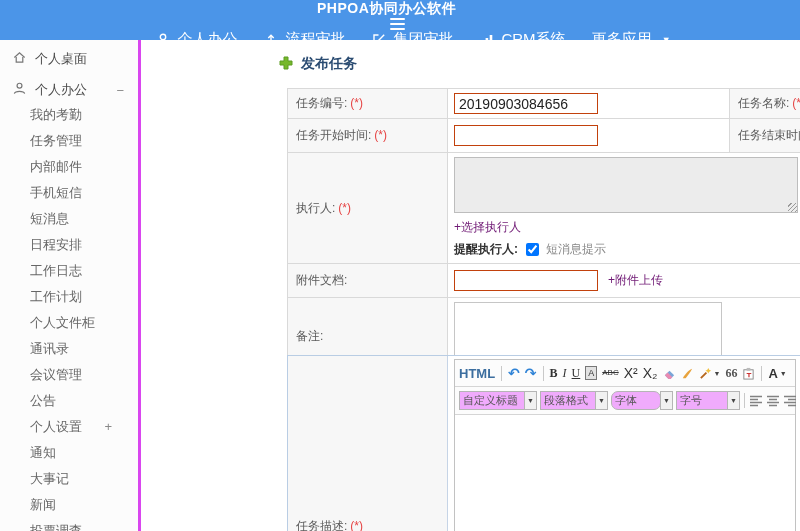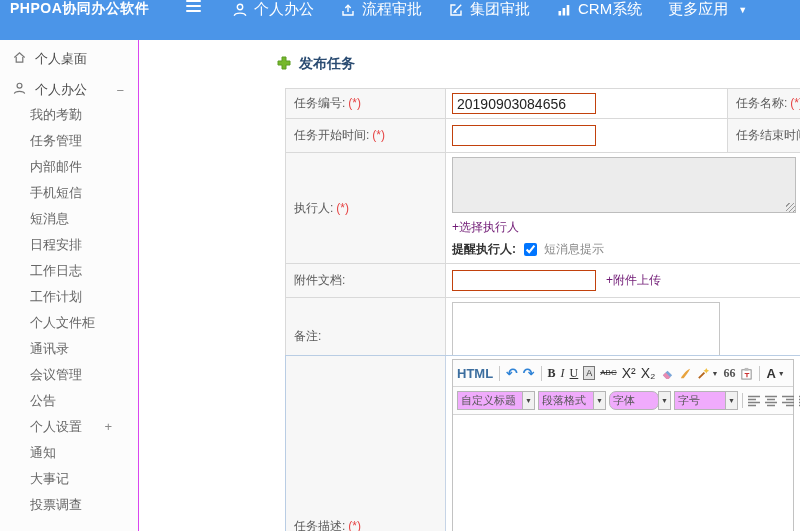--- a/index.html
+++ b/index.html
@@ -2,31 +2,31 @@
 <html><head>
 <meta charset="utf-8">
 <style>
   html,body{margin:0;padding:0;}
   body{
     width:800px;height:531px;overflow:hidden;background:#fff;
     font-family:"Liberation Sans","DejaVu Sans",sans-serif;
     -webkit-font-smoothing:antialiased;
   }
   
-  .topbar{height:40px;background:#4b95e8;display:flex;align-items:flex-start;color:#fff;}
+  .topbar{height:40px;background:#4b95e8;display:flex;align-items:center;color:#fff;flex-direction:column;}
   .brand{margin-left:10px;width:176px;font-size:14px;font-weight:bold;letter-spacing:.5px;}
   .hamburger{width:20px;cursor:pointer;display:flex;flex-direction:column;gap:3px;}
   .hamburger span{display:block;width:15px;height:2px;background:#fff;border-radius:1px;}
   .topnav{display:flex;margin-left:26px;gap:26px;align-items:center;}
   .topnav .nav-item{display:flex;align-items:center;gap:6px;font-size:15px;cursor:pointer;white-space:nowrap;}
   .topnav svg{display:block;}
   .nav-caret{font-size:9px;margin-left:4px;}
   
   .layout{display:flex;height:491px;}
-  .sidebar{width:138px;min-width:138px;background:#fcfcfc;border-right:1px solid #d946ef;overflow:hidden;font-size:13px;}
+  .sidebar{width:138px;min-width:138px;background:#fcfcfc;border-right:3px solid #d946ef;overflow:hidden;font-size:13px;}
   .side-parent{display:flex;align-items:center;padding:0 14px 0 12px;color:#4a4a4a;cursor:pointer;}
   .side-parent .lab{margin-left:8px;flex:1;}
   .side-parent .tog{color:#888;font-size:13px;}
   .sp1{height:38px;}
   .sp2{height:24px;}
   .side-sub{height:26px;line-height:26px;padding-left:30px;color:#666;cursor:pointer;display:flex;align-items:flex-end;}
   .side-sub .tog{margin-left:auto;margin-right:26px;color:#888;}
   
   .main{position:relative;flex:1;background:#fff;overflow:hidden;}
   .page-title{position:absolute;left:138px;top:15px;display:flex;align-items:center;gap:8px;
@@ -200,20 +200,23 @@
       <span>个人设置</span>
       <span class="tog">+</span>
     </div>
     <div class="side-sub">
         <span>通知</span>
       </div>
     <div class="side-sub">
         <span>大事记</span>
       </div>
     <div class="side-sub">
+        <span>新闻</span>
+      </div>
+    <div class="side-sub">
         <span>投票调查</span>
       </div>
   </div>
 
   <div class="main">
     <div class="page-title">
       <span>
         <svg width="14" height="14" viewBox="0 0 14 14">
           <path d="M5 1h4v4h4v4H9v4H5V9H1V5h4z" fill="#76b82a" stroke="#5d9c23" stroke-width="1"></path>
         </svg></span>

